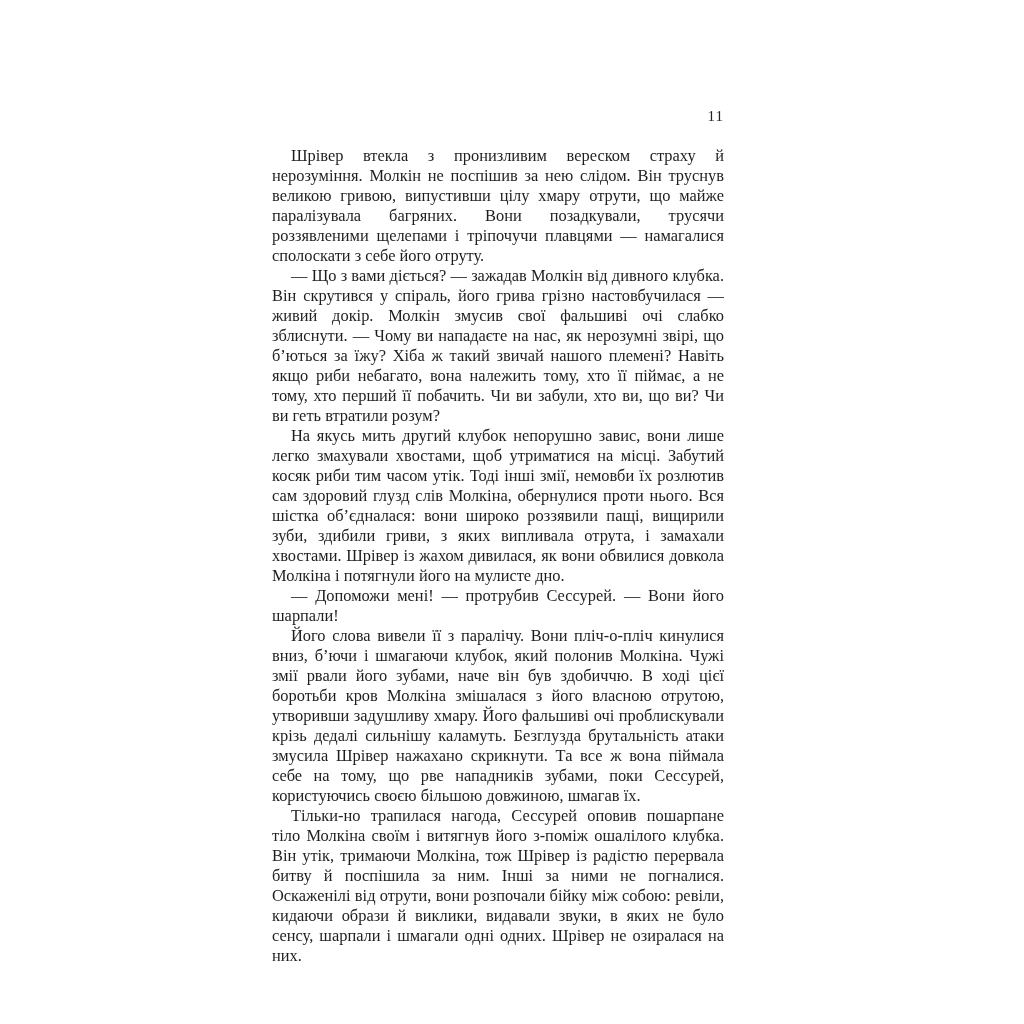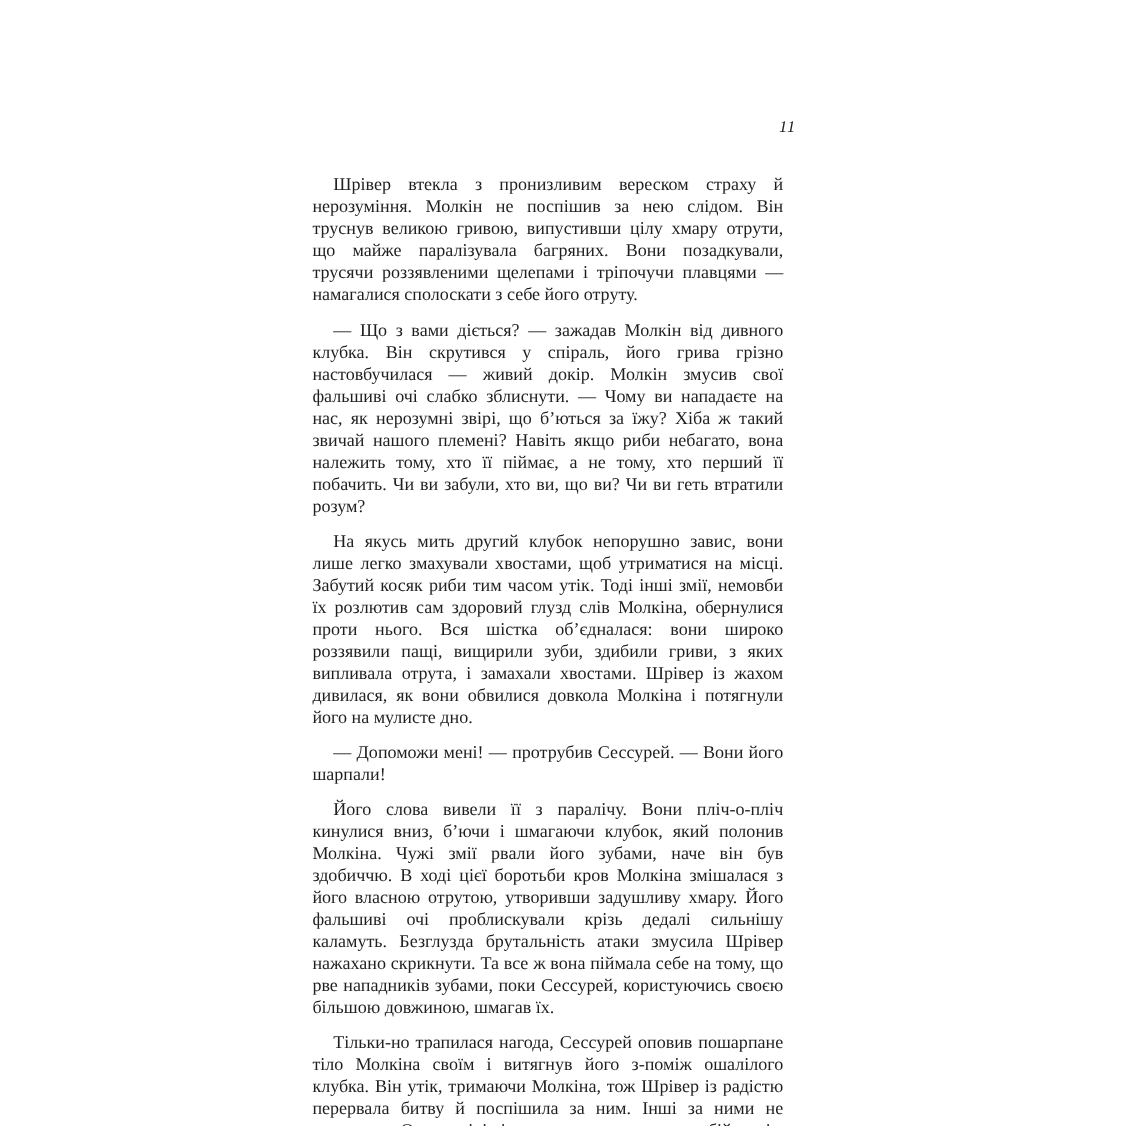--- a/index.html
+++ b/index.html
@@ -18,34 +18,33 @@
   }
   .page-number {
     position: absolute;
     top: 108px;
     left: 272px;
     width: 452px;
     text-align: right;
     font-size: 15px;
     letter-spacing: 1px;
     color: #222222;
-    font-style: italic;
   }
   .text-block {
     position: absolute;
     top: 146px;
     left: 272px;
     width: 452px;
     font-size: 16.4px;
     line-height: 20px;
     text-align: justify;
     color: #1e1e1e;
   }
   .text-block p {
-    margin: 12px;
+    margin: 0;
     padding: 0;
     text-indent: 19px;
   }
 </style>
 </head>
 <body>
 
 <div class="page">
   <div class="page-number">11</div>
 

